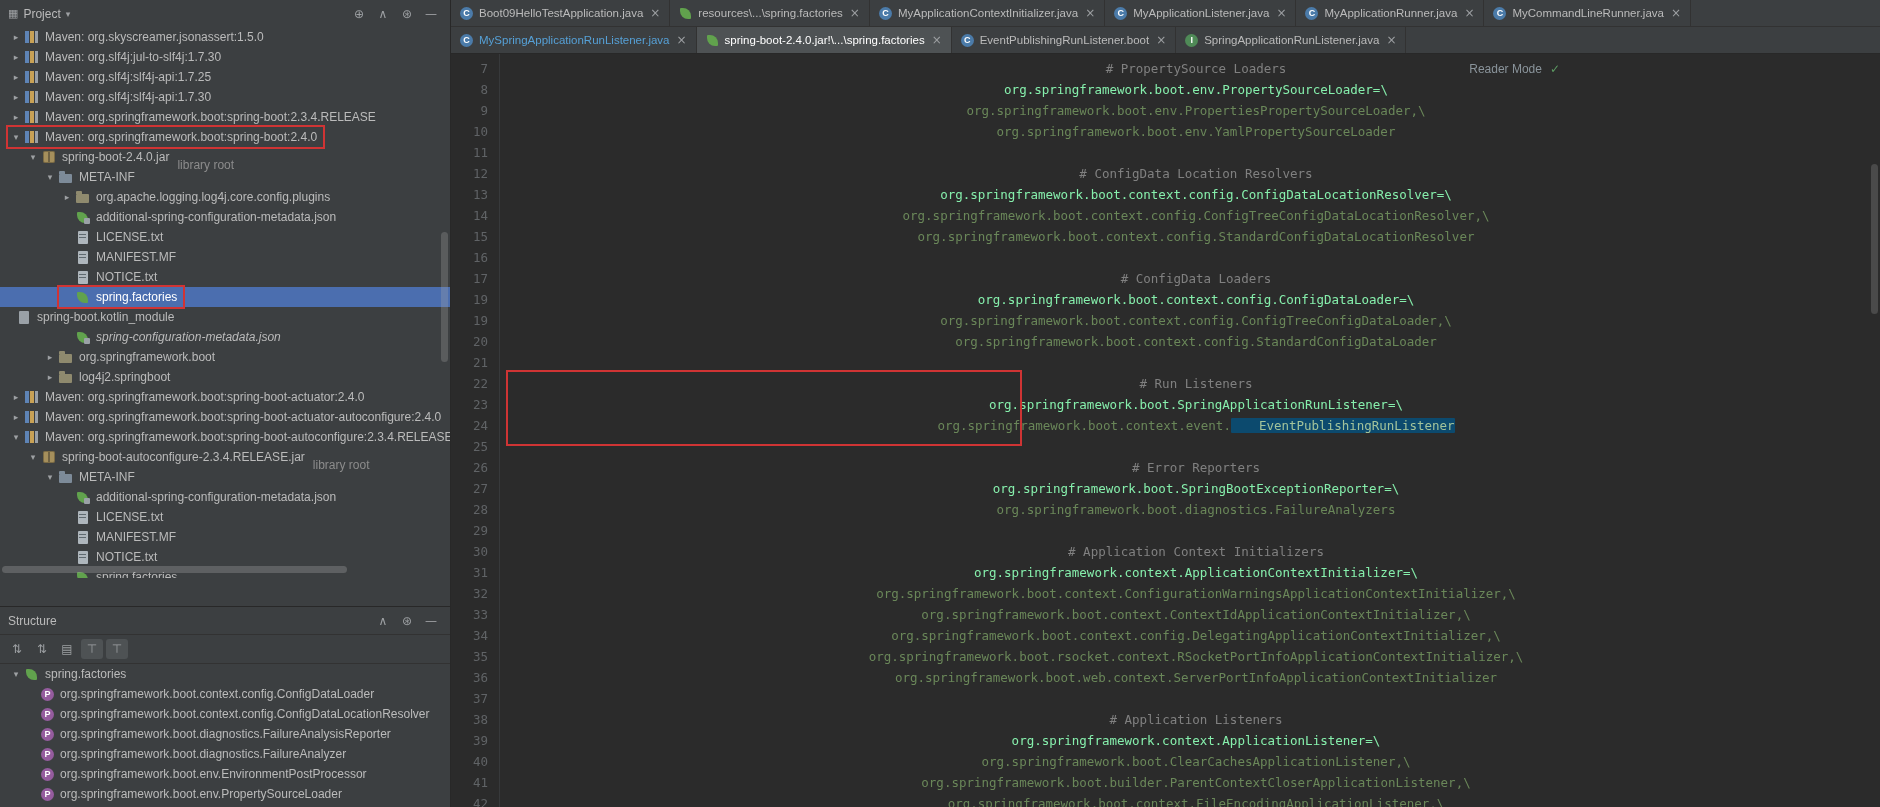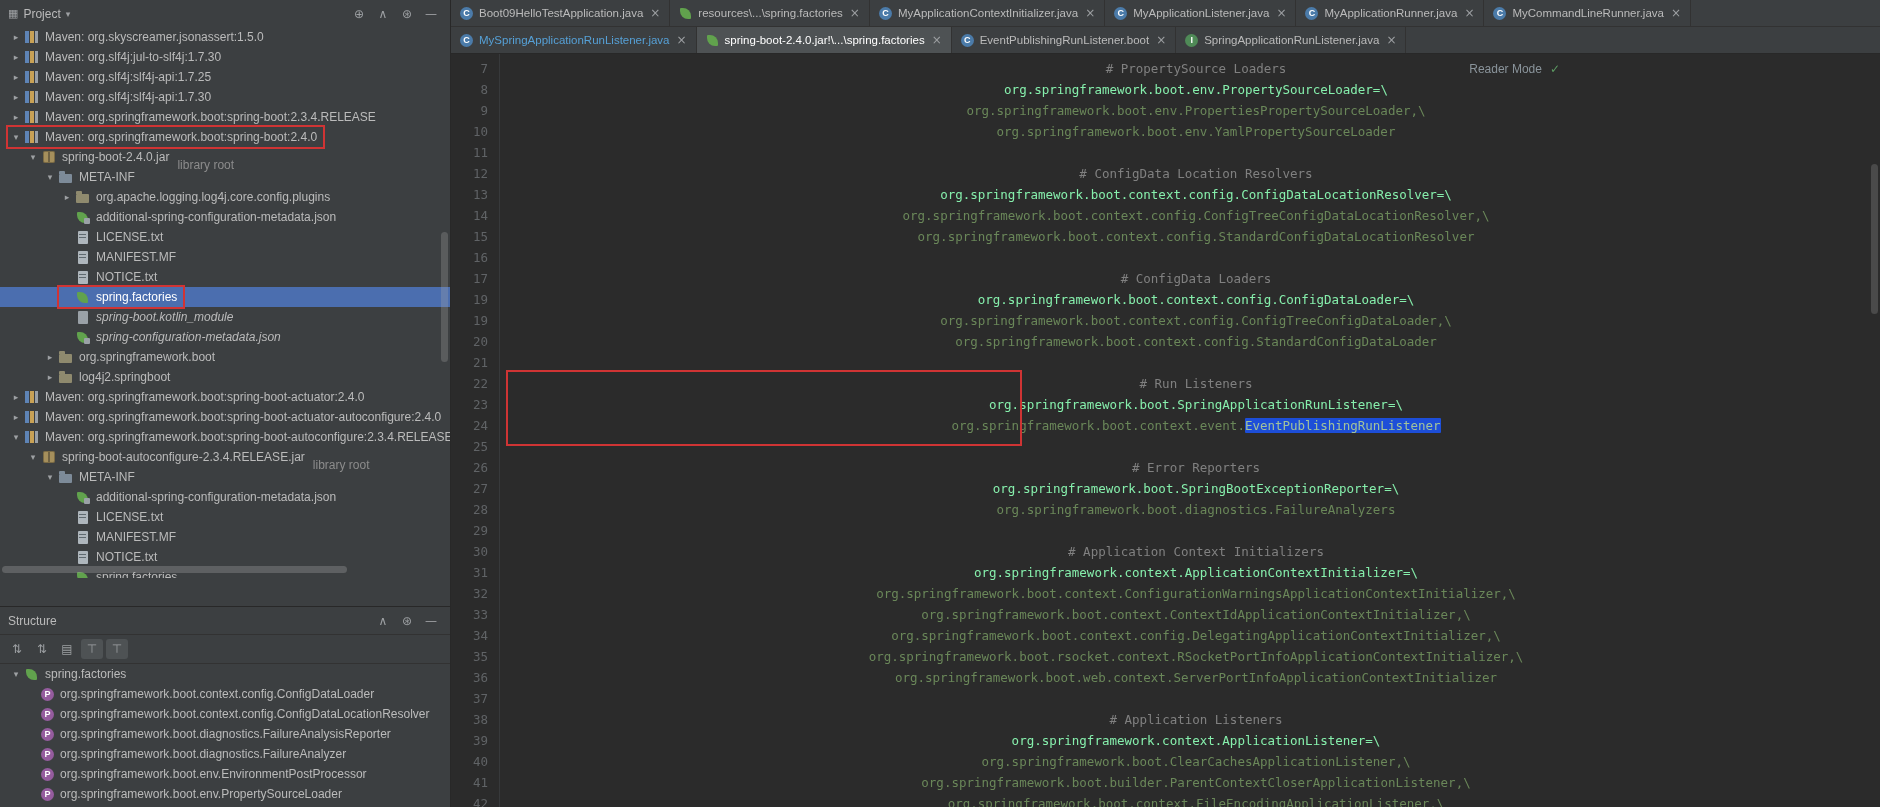--- a/index.html
+++ b/index.html
@@ -71,21 +71,21 @@
 
   .editor-body{flex:1;min-height:0;display:flex;position:relative;overflow:hidden;
       font-family:"DejaVu Sans Mono","Liberation Mono",monospace;font-size:12.5px;line-height:21px;}
   .gutter{flex:0 0 37px;padding:4px 11px 0 0;text-align:right;color:#606366;border-right:1px solid #37393b;}
   .lnum{height:21px;}
   .code{flex:1;min-width:0;padding:4px 0 0 12px;white-space:pre;color:#a9b7c6;}
   .cl{height:21px;text-align:center;}
   .t-comment{color:#808080;}
   .t-key{color:#86efac;}
   .t-value{color:#6A8759;}
-  .hl{background:#1d4ed8;color:#A2C39B;border-radius:1px;}
+  .hl{background:#0c4a6e;color:#A2C39B;border-radius:1px;padding-left:28px;}
 
   .editor-redbox{position:absolute;left:55px;top:316px;width:512px;height:72px;border:2px solid #cf3434;pointer-events:none;}
   .reader-mode{position:absolute;top:5px;right:320px;display:flex;align-items:center;gap:8px;
       font-family:"Liberation Sans",sans-serif;font-size:12px;color:#8a949b;}
   .reader-check{color:#5d9b63;font-family:"DejaVu Sans",sans-serif;font-size:12px;}
   .editor-scroll{position:absolute;top:0;right:0;width:11px;bottom:0;}
   .escroll-thumb{position:absolute;top:110px;right:2px;width:7px;height:150px;background:rgba(168,168,168,.25);border-radius:4px;}
 </style>
 </head>
 <body>
@@ -202,21 +202,21 @@
               <span class="lbl">NOTICE.txt</span>
             </span>
           </div>
           <div class="row selected" style="padding-left: 59px;">
             <span class="rowc red-wrap">
               <span class="chev"></span>
               <span class="ic ic-spring"></span>
               <span class="lbl">spring.factories</span>
             </span>
           </div>
-          <div class="row" style="padding-left: 59px; font-style: italic;">
+          <div class="row" style="">
             <span class="rowc">
               <span class="chev"></span>
               <span class="ic ic-file"></span>
               <span class="lbl">spring-boot.kotlin_module</span>
             </span>
           </div>
           <div class="row" style="padding-left: 59px; font-style: italic;">
             <span class="rowc">
               <span class="chev"></span>
               <span class="ic ic-springcfg"></span>

